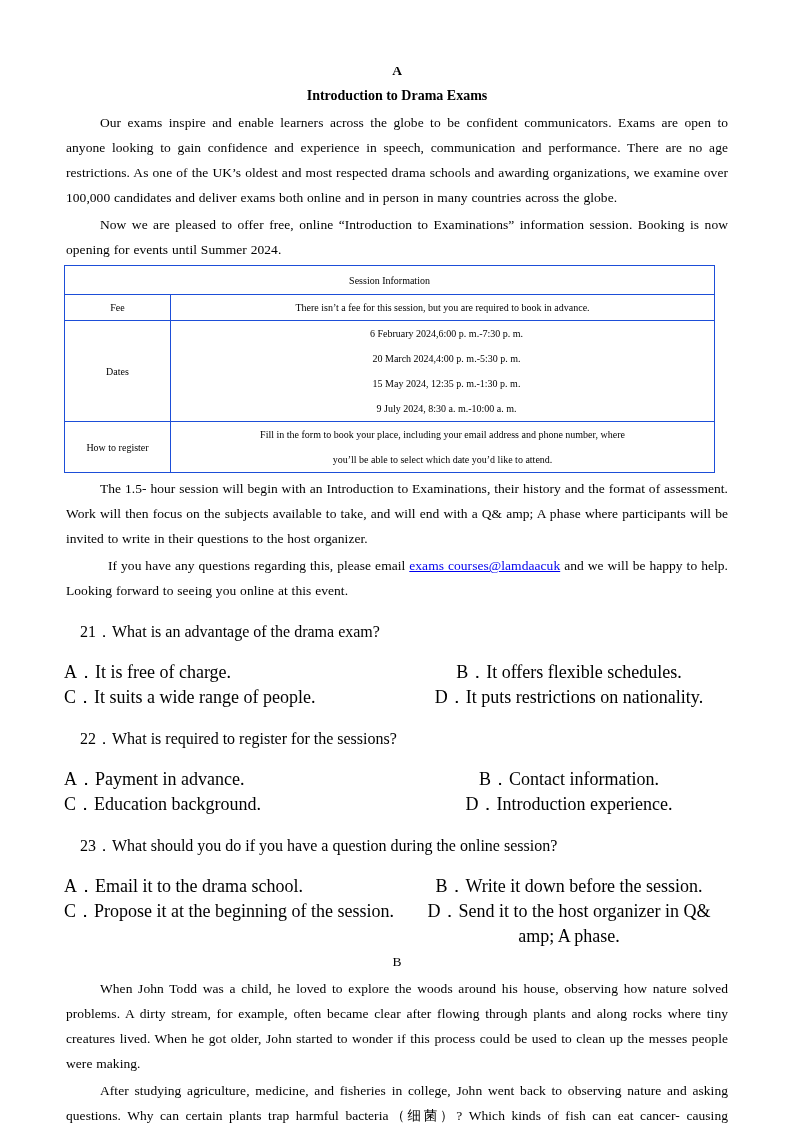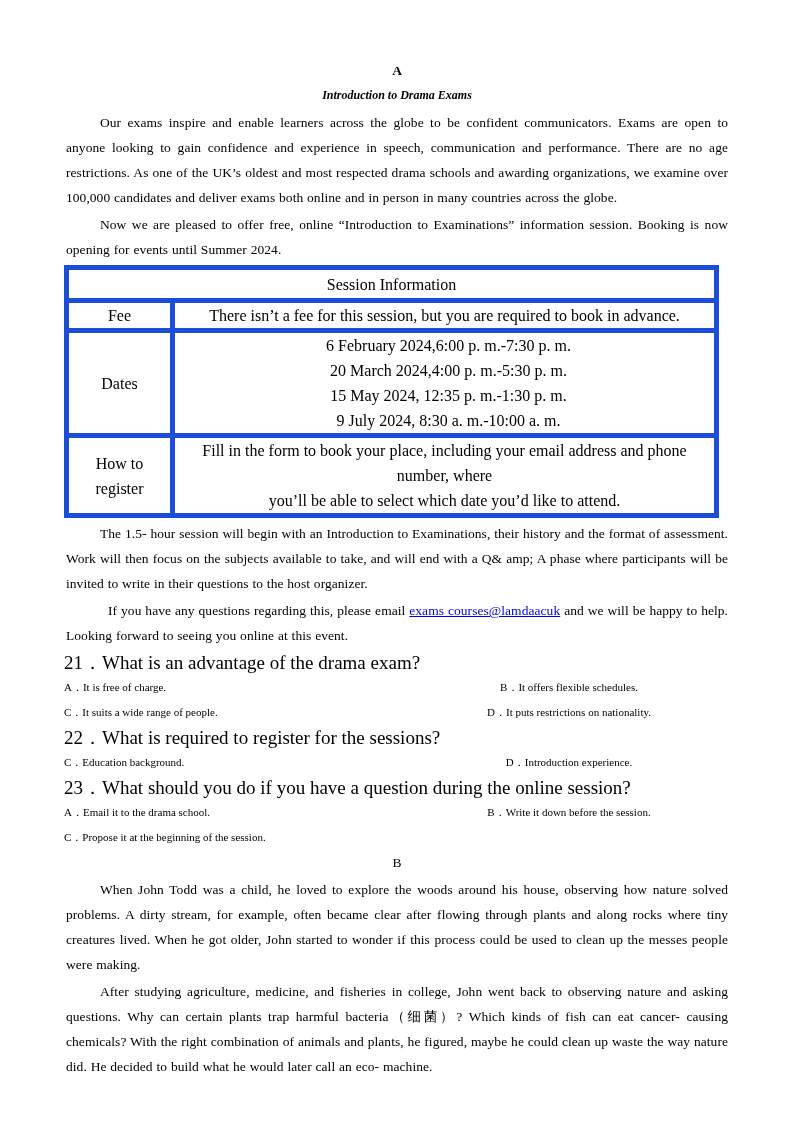--- a/index.html
+++ b/index.html
@@ -31,24 +31,23 @@
   .section-letter-plain {
     text-align: center;
     font-weight: normal;
     font-size: 13.5px;
     line-height: 25px;
     margin: 0;
   }
   .doc-title {
     text-align: center;
     font-weight: bold;
-    font-size: 12px;
+    font-size: 14px;
     line-height: 25px;
     margin: 0 0 2px 0;
-    font-style: italic;
   }
   p.para {
     margin: 2px;
     font-size: 13.5px;
     line-height: 25px;
     text-align: justify;
     text-indent: 34px;
     letter-spacing: 0.05px;
     word-spacing: 0.4px;
   }
@@ -58,22 +57,22 @@
   .email-link {
     text-decoration: underline;
   }
   table.session-table {
     border-collapse: collapse;
     width: 650px;
     margin: 3px 0 3px 0;
     table-layout: fixed;
   }
   table.session-table td {
-    border: 5px solid #1d4ed8;
-    font-size: 16px;
+    border: 1px solid #1d4ed8;
+    font-size: 10px;
     line-height: 25px;
     padding: 0 7px;
     vertical-align: middle;
     text-align: center;
   }
   td.th-cell {
     text-align: center;
     height: 28px;
   }
   td.label-cell {
@@ -90,28 +89,28 @@
   .date-line {
     display: block;
     line-height: 25px;
     margin-left: 8px;
   }
   .reg-line {
     display: block;
     line-height: 25px;
   }
   .q-line {
-    margin: 0;
-    font-size: 19px;
+    margin: 16px;
+    font-size: 16px;
     line-height: 25px;
     text-indent: 0;
   }
   .choices {
     display: flex;
-    font-size: 11px;
+    font-size: 18px;
     line-height: 25px;
   }
   .choice-a, .choice-c {
     width: 344px;
     flex: 0 0 344px;
   }
   .choice-b, .choice-d {
     flex: 1 1 auto;
     text-align: center;
   }
@@ -174,33 +173,38 @@
     </div>
     <div class="choices">
       <div class="choice-c"><span>C．</span><span>It suits a wide range of people.</span></div>
       <div class="choice-d"><span>D．</span><span>It puts restrictions on nationality.</span></div>
     </div>
   </div>
 
   <div>
     <p class="q-line"><span class="q-num">22．</span><span>What is required to register for the sessions?</span></p>
     <div class="choices">
+      <div class="choice-a"><span>A．</span><span>Payment in advance.</span></div>
+      <div class="choice-b"><span>B．</span><span>Contact information.</span></div>
+    </div>
+    <div class="choices">
       <div class="choice-c"><span>C．</span><span>Education background.</span></div>
       <div class="choice-d"><span>D．</span><span>Introduction experience.</span></div>
     </div>
   </div>
 
   <div>
     <p class="q-line"><span class="q-num">23．</span><span>What should you do if you have a question during the online session?</span></p>
     <div class="choices">
       <div class="choice-a"><span>A．</span><span>Email it to the drama school.</span></div>
       <div class="choice-b"><span>B．</span><span>Write it down before the session.</span></div>
     </div>
     <div class="choices">
       <div class="choice-c"><span>C．</span><span>Propose it at the beginning of the session.</span></div>
+      <div class="choice-d"><span>D．</span><span>Send it to the host organizer in Q&amp; amp; A phase.</span></div>
     </div>
   </div>
 
   <div class="section-letter-plain">B</div>
 
   <p class="para">When John Todd was a child, he loved to explore the woods around his house, observing how nature solved problems. A dirty stream, for example, often became clear after flowing through plants and along rocks where tiny creatures lived. When he got older, John started to wonder if this process could be used to clean up the messes people were making.</p>
 
   <p class="para">After studying agriculture, medicine, and fisheries in college, John went back to observing nature and asking questions. Why can certain plants trap harmful bacteria（细菌）? Which kinds of fish can eat cancer- causing chemicals? With the right combination of animals and plants, he figured, maybe he could clean up waste the way nature did. He decided to build what he would later call an eco- machine.</p>
 
 </div>

